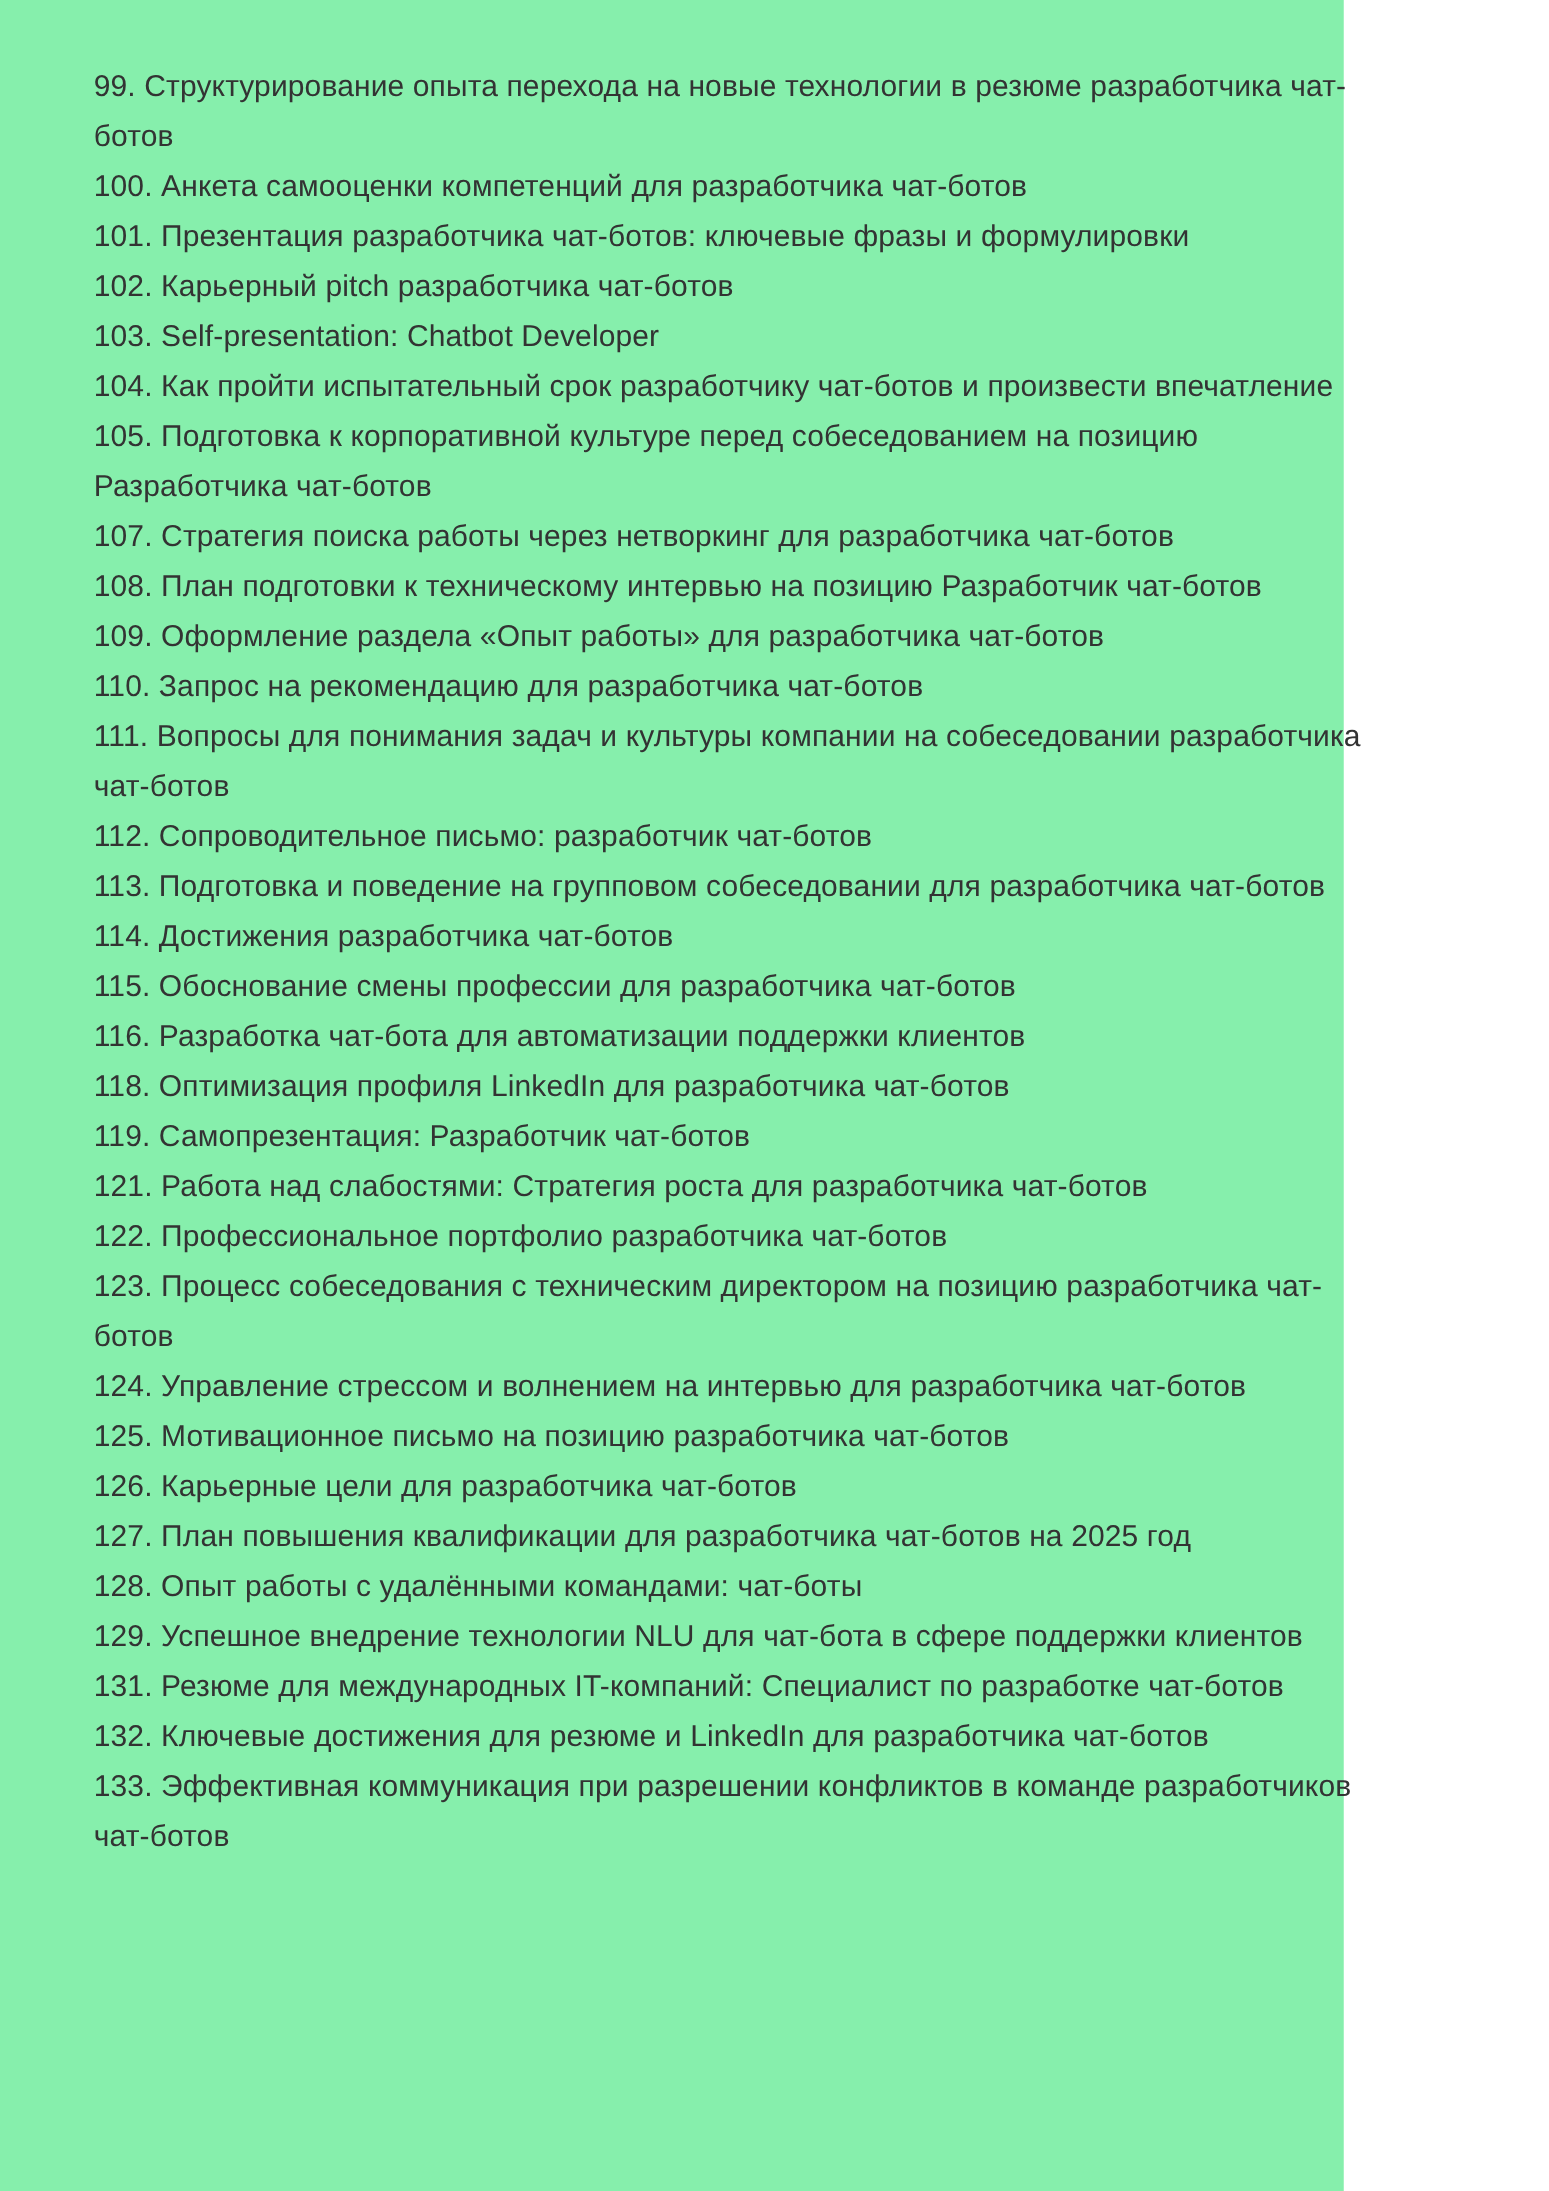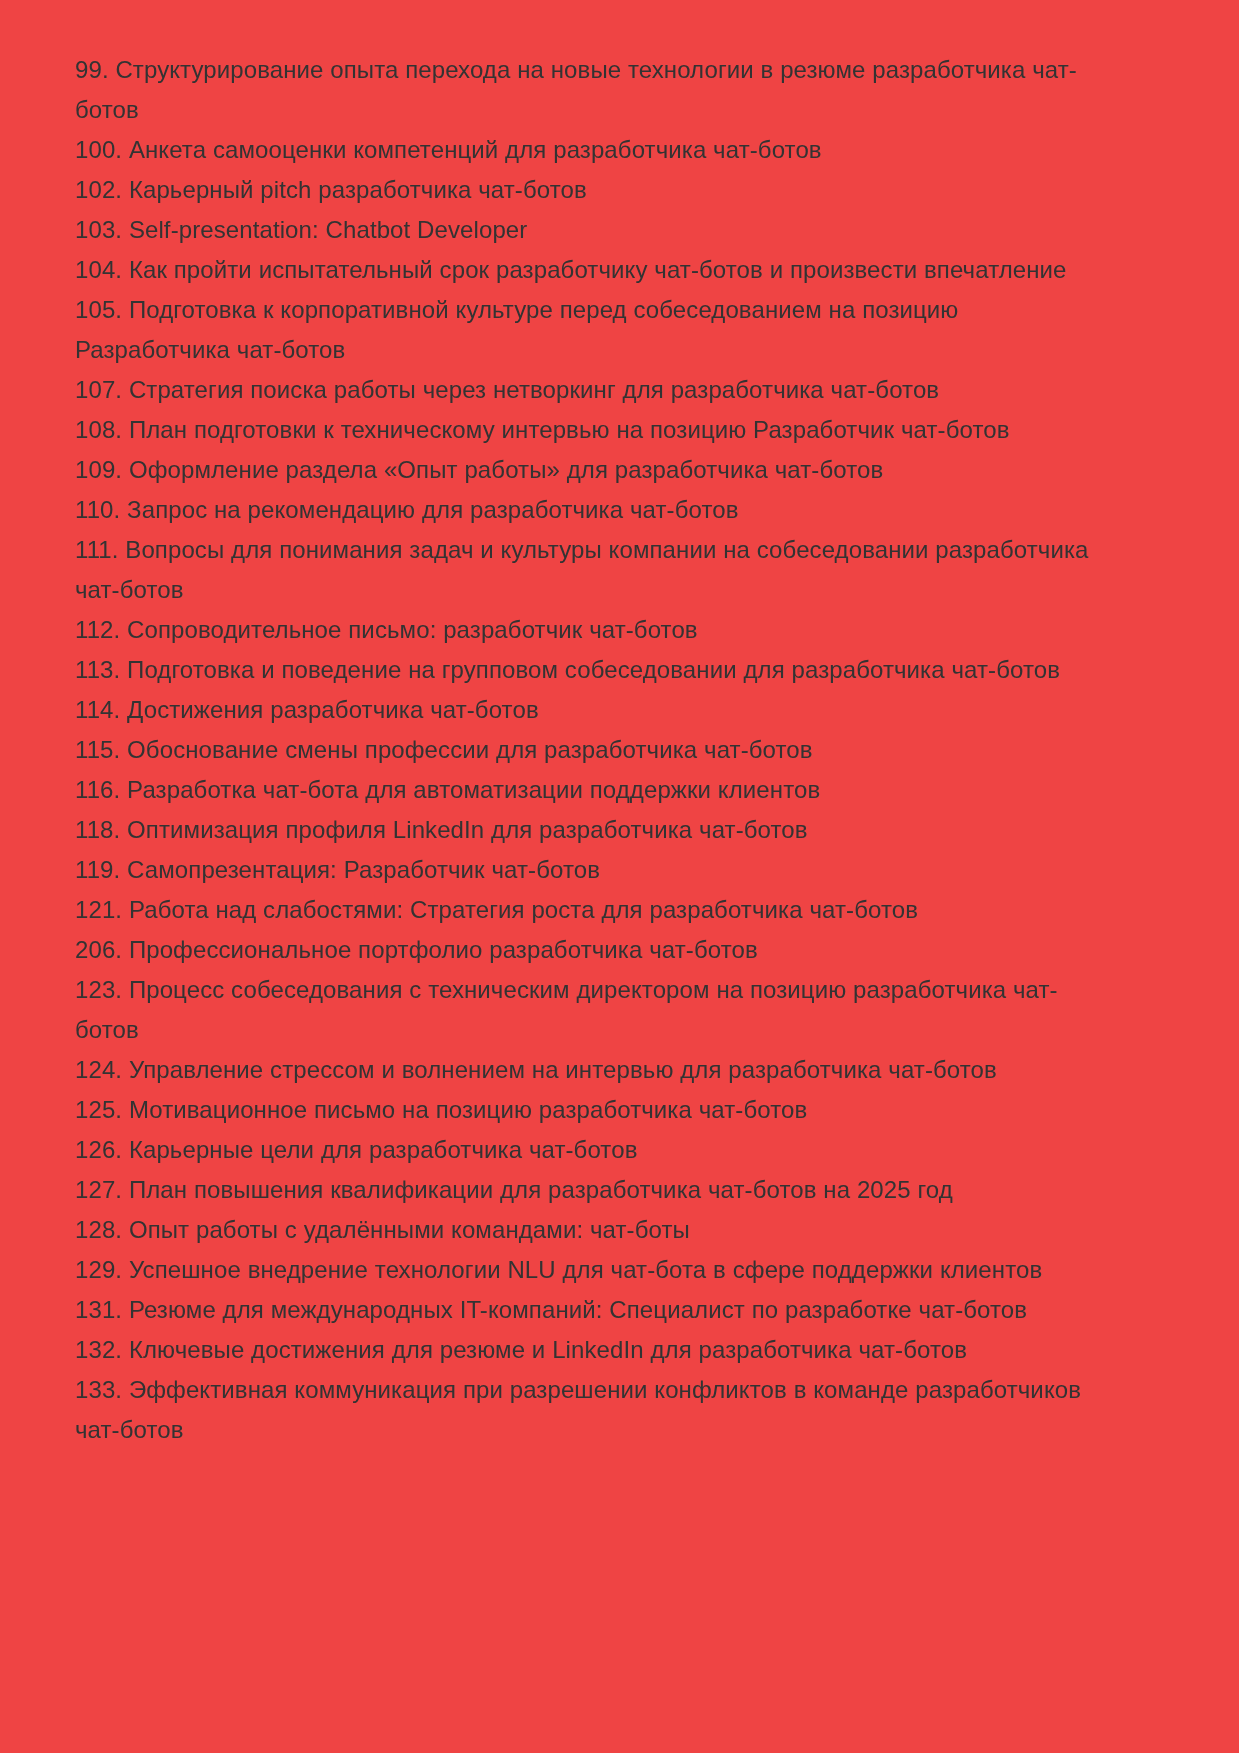--- a/index.html
+++ b/index.html
@@ -7,23 +7,23 @@
     padding: 0;
     background: #ffffff;
   }
   body {
     width: 1239px;
     height: 1753px;
     overflow: hidden;
   }
   .page {
     box-sizing: border-box;
-    width: 1239px;
+    width: 1075px;
     height: 1753px;
-    background: #ef4444;
+    background: #86efac;
     padding: 50px 54px 0 75px;
   }
   .doc-list {
     width: 1110px;
   }
   .list-item {
     margin: 0;
     padding: 0;
     font-family: "Liberation Sans", "DejaVu Sans", sans-serif;
     font-size: 24px;
@@ -35,40 +35,41 @@
   }
 </style>
 </head>
 <body>
 
 <div class="page">
   <div class="doc-list" id="doc-list">
       <p class="list-item">99. Структурирование опыта перехода на новые технологии в резюме разработчика чат-
 ботов</p>
       <p class="list-item">100. Анкета самооценки компетенций для разработчика чат-ботов</p>
+      <p class="list-item">101. Презентация разработчика чат-ботов: ключевые фразы и формулировки</p>
       <p class="list-item">102. Карьерный pitch разработчика чат-ботов</p>
       <p class="list-item">103. Self-presentation: Chatbot Developer</p>
       <p class="list-item">104. Как пройти испытательный срок разработчику чат-ботов и произвести впечатление</p>
       <p class="list-item">105. Подготовка к корпоративной культуре перед собеседованием на позицию
 Разработчика чат-ботов</p>
       <p class="list-item">107. Стратегия поиска работы через нетворкинг для разработчика чат-ботов</p>
       <p class="list-item">108. План подготовки к техническому интервью на позицию Разработчик чат-ботов</p>
       <p class="list-item">109. Оформление раздела «Опыт работы» для разработчика чат-ботов</p>
       <p class="list-item">110. Запрос на рекомендацию для разработчика чат-ботов</p>
       <p class="list-item">111. Вопросы для понимания задач и культуры компании на собеседовании разработчика
 чат-ботов</p>
       <p class="list-item">112. Сопроводительное письмо: разработчик чат-ботов</p>
       <p class="list-item">113. Подготовка и поведение на групповом собеседовании для разработчика чат-ботов</p>
       <p class="list-item">114. Достижения разработчика чат-ботов</p>
       <p class="list-item">115. Обоснование смены профессии для разработчика чат-ботов</p>
       <p class="list-item">116. Разработка чат-бота для автоматизации поддержки клиентов</p>
       <p class="list-item">118. Оптимизация профиля LinkedIn для разработчика чат-ботов</p>
       <p class="list-item">119. Самопрезентация: Разработчик чат-ботов</p>
       <p class="list-item">121. Работа над слабостями: Стратегия роста для разработчика чат-ботов</p>
-      <p class="list-item">206. Профессиональное портфолио разработчика чат-ботов</p>
+      <p class="list-item">122. Профессиональное портфолио разработчика чат-ботов</p>
       <p class="list-item">123. Процесс собеседования с техническим директором на позицию разработчика чат-
 ботов</p>
       <p class="list-item">124. Управление стрессом и волнением на интервью для разработчика чат-ботов</p>
       <p class="list-item">125. Мотивационное письмо на позицию разработчика чат-ботов</p>
       <p class="list-item">126. Карьерные цели для разработчика чат-ботов</p>
       <p class="list-item">127. План повышения квалификации для разработчика чат-ботов на 2025 год</p>
       <p class="list-item">128. Опыт работы с удалёнными командами: чат-боты</p>
       <p class="list-item">129. Успешное внедрение технологии NLU для чат-бота в сфере поддержки клиентов</p>
       <p class="list-item">131. Резюме для международных IT-компаний: Специалист по разработке чат-ботов</p>
       <p class="list-item">132. Ключевые достижения для резюме и LinkedIn для разработчика чат-ботов</p>

